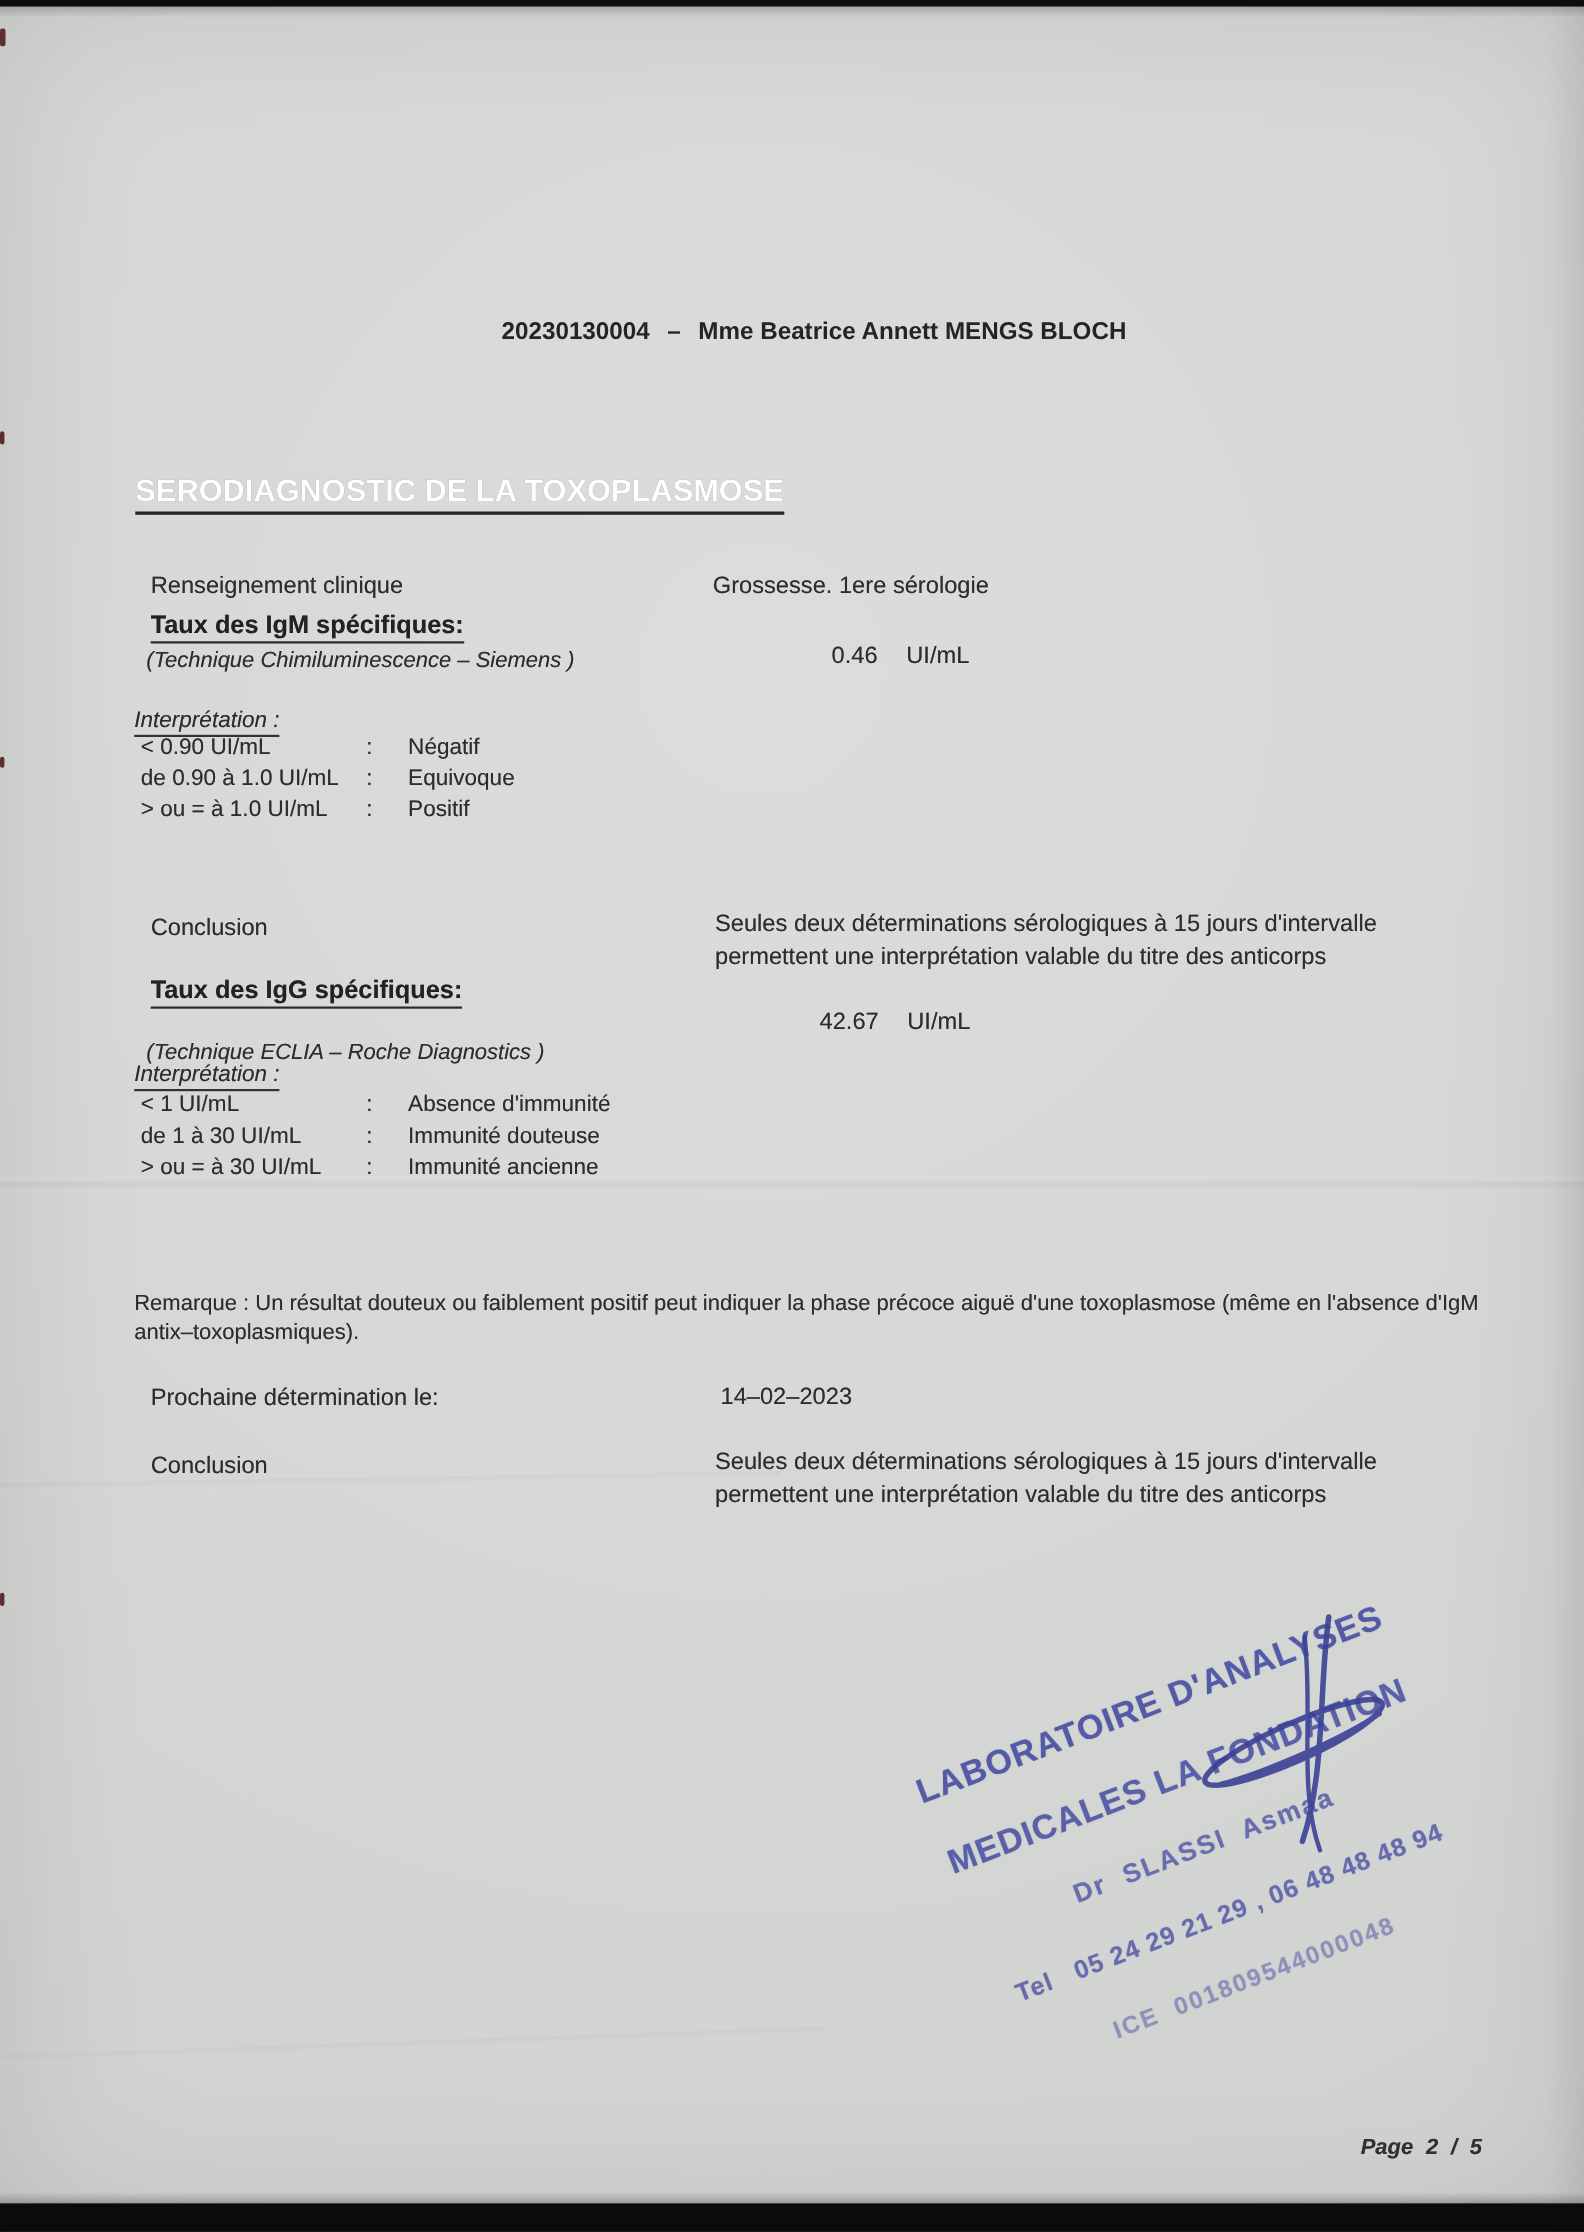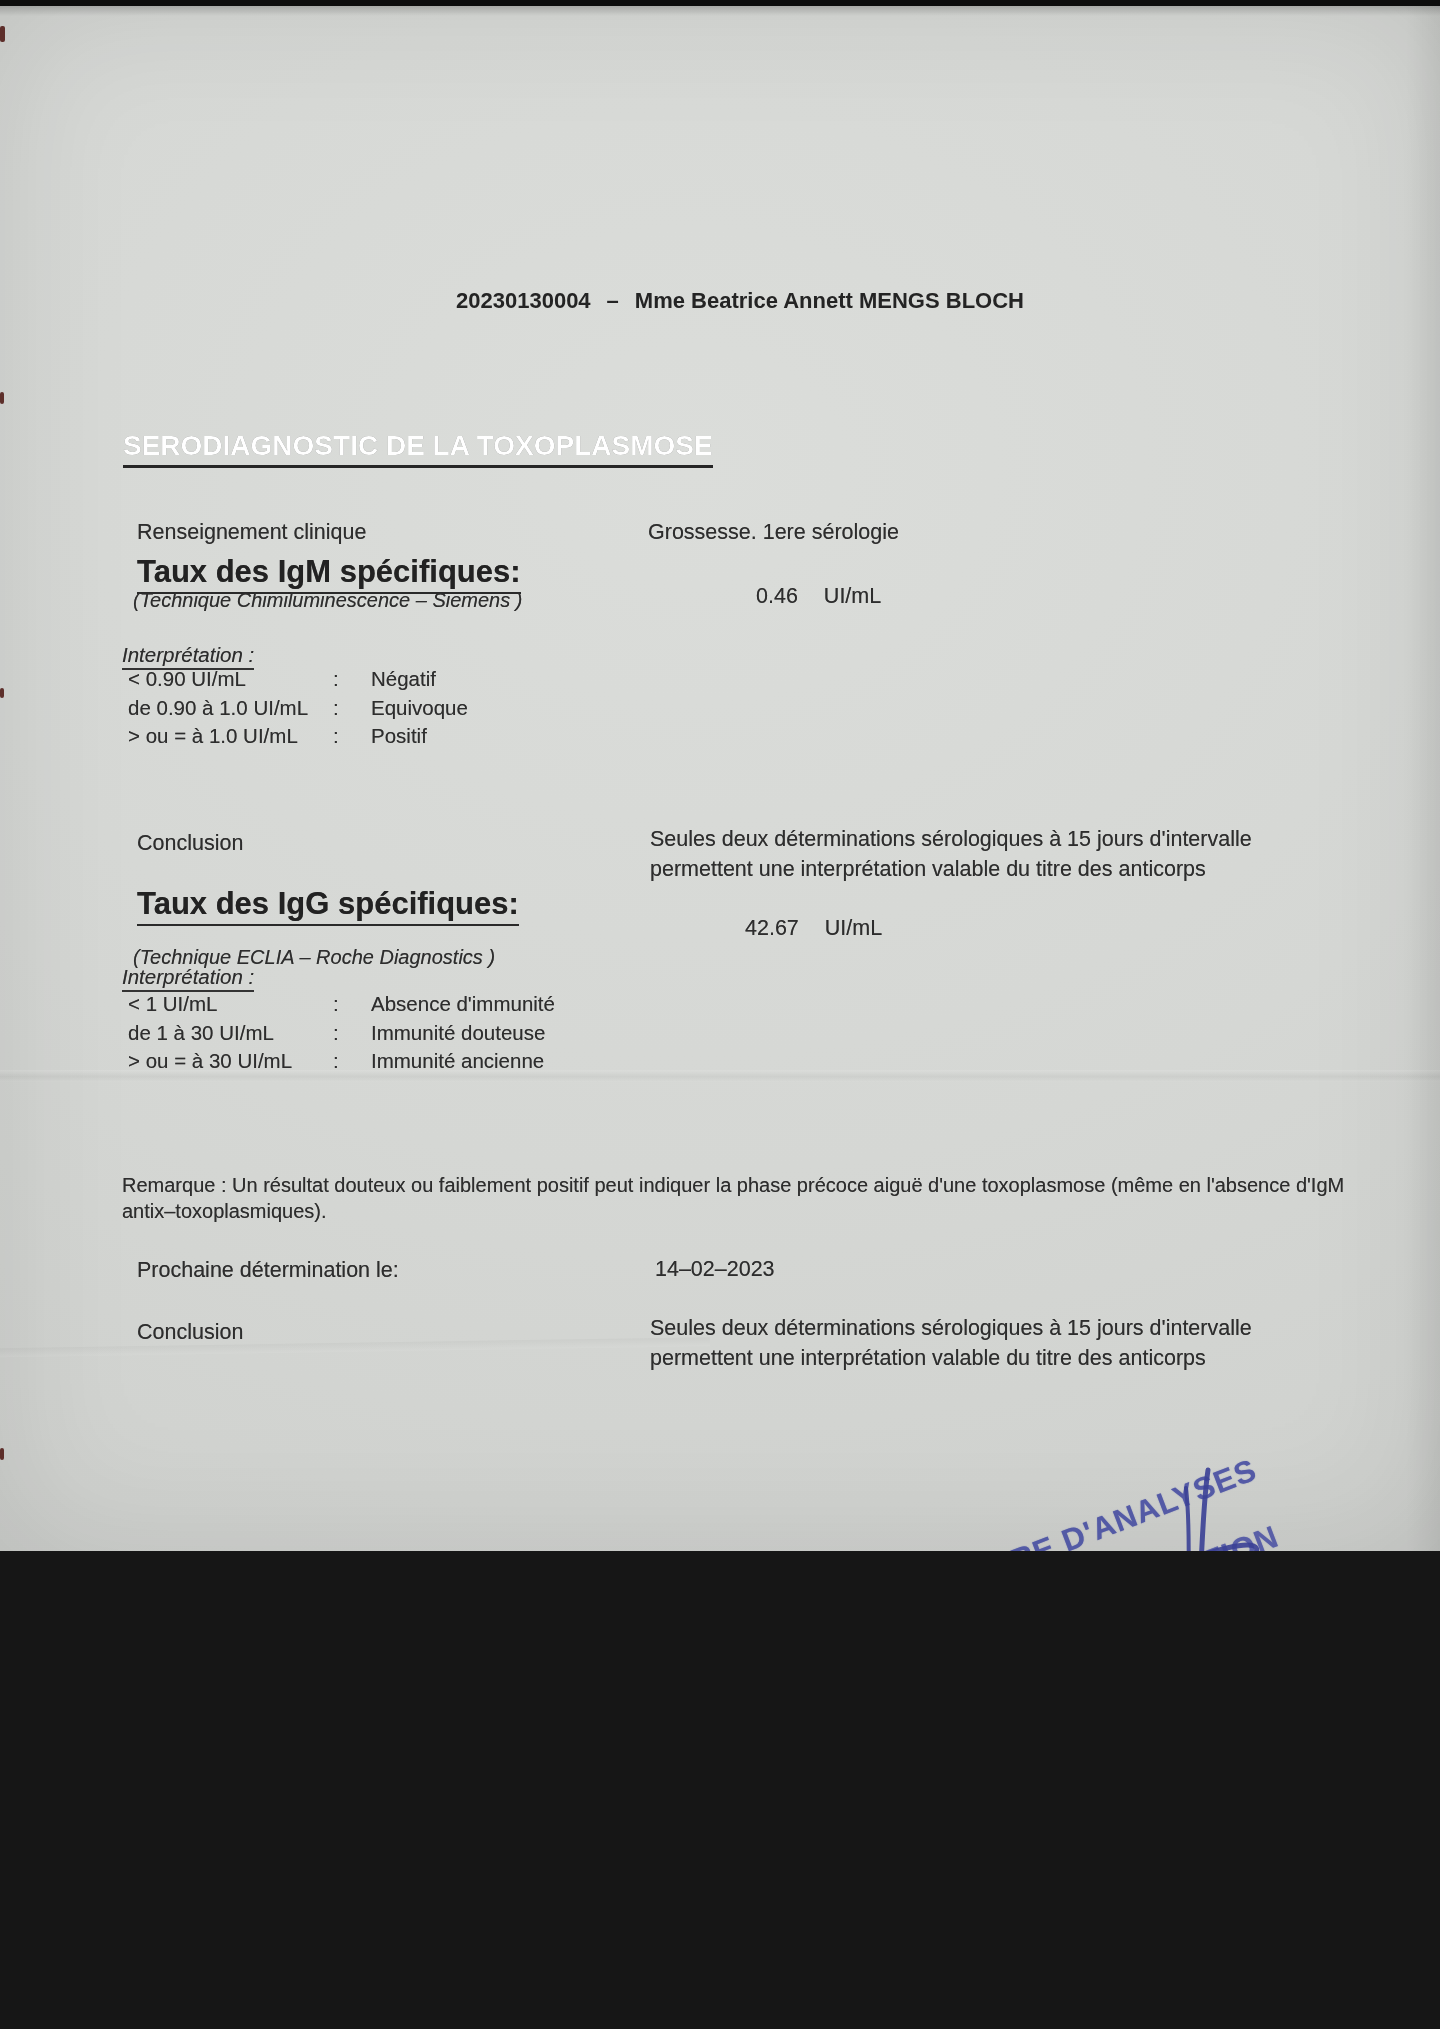--- a/index.html
+++ b/index.html
@@ -1,18 +1,18 @@
 <!DOCTYPE html>
 <html><head>
 <meta charset="utf-8">
 <style>
   html,body{margin:0;padding:0;background:#161616;}
   .photo{
     position:relative;
-    width:1440px;height:1551px;
+    width:1440px;height:2029px;
     overflow:hidden;
     font-family:"Liberation Sans","DejaVu Sans",sans-serif;
     color:#2d2d2d;
   }
   .paper{
     position:absolute;inset:0;
     background:
       radial-gradient(130% 95% at 48% 30%, #dbddda 0%, #d5d7d4 48%, #cccecb 100%);
     box-shadow:inset 0 0 140px rgba(0,0,0,0.10);
   }
@@ -44,21 +44,21 @@
   .banner{left:95px;top:348px;width:941px;height:36px;
     border:2.5px solid #3c3c3c;
     background:linear-gradient(90deg,#aaaaaa 0%,#bcbcbc 25%,#b0b0b0 55%,#c3c3c3 85%,#b8b8b8 100%);
     box-shadow:inset 0 0 10px rgba(255,255,255,0.25);}
   .banner-title{position:absolute;left:68.4%;top:50%;transform:translate(-50%,-52%);
     font-size:29px;font-weight:bold;letter-spacing:0.4px;color:#191919;
     text-shadow:0 0 0.6px rgba(20,20,20,0.7);white-space:nowrap;}
   .section-title{left:123px;top:430px;font-size:28px;font-weight:bold;color:#ffffff;
     border-bottom:3.5px solid #262626;padding-bottom:3px;
     text-shadow:0 0 0.6px rgba(20,20,20,0.6);}
-  .result-label{font-size:31px;font-weight:bold;color:#222;
+  .result-label{font-size:23px;font-weight:bold;color:#222;
     border-bottom:2.5px solid #2a2a2a;padding-bottom:2px;
     text-shadow:0 0 0.5px rgba(30,30,30,0.6);}
   .value-row{display:flex;gap:26px;}
   .interp-title{font-size:20.5px;font-style:italic;color:#2c2c2c;
     border-bottom:2px solid #333;padding-bottom:1px;text-shadow:0 0 0.5px rgba(45,45,45,0.5);}
   .interp-grid{display:grid;grid-template-columns:205px 38px auto;row-gap:4.5px;
     font-size:20.5px;color:#2d2d2d;text-shadow:0 0 0.5px rgba(45,45,45,0.5);}
   
   .stamp{left:822px;top:1488px;width:540px;transform:rotate(-21deg);transform-origin:50% 50%;
     text-align:center;font-weight:bold;color:#4a51a3;letter-spacing:1px;

